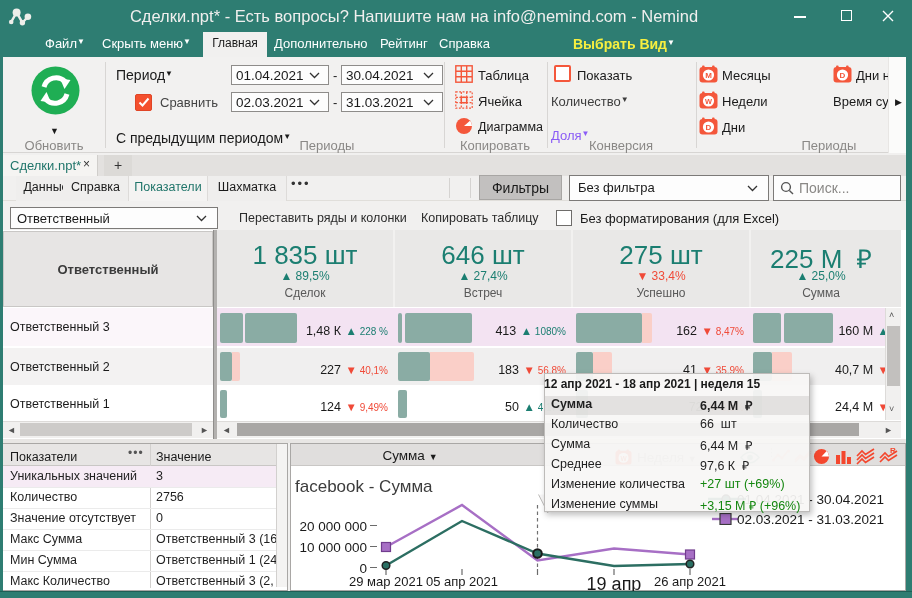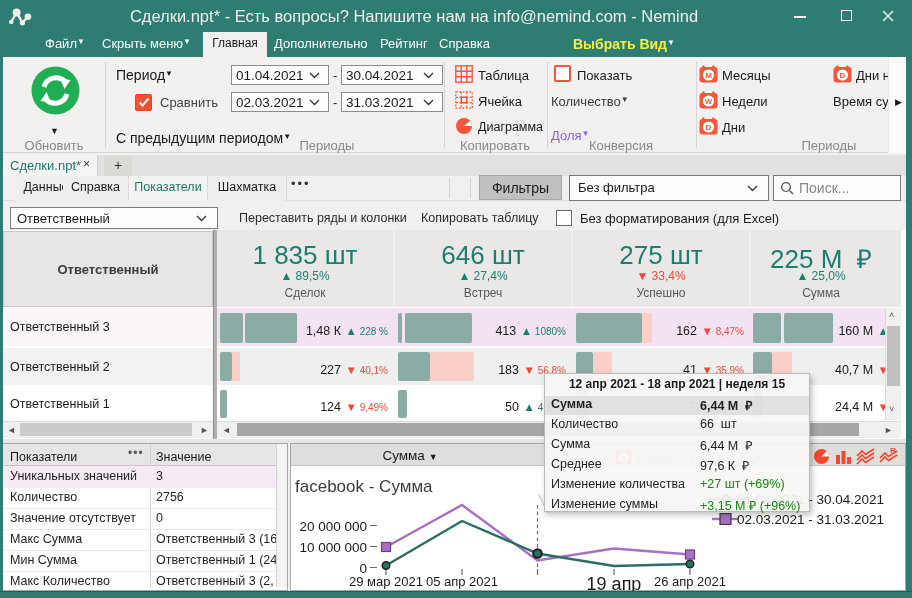--- a/index.html
+++ b/index.html
@@ -397,21 +397,21 @@
 <svg class="abs" style="left:708px;top:513px;" width="38" height="12" viewBox="0 0 38 12">
     <path d="M4 6 H30" stroke="#A76FC5" stroke-width="2.4"></path>
     <rect x="12" y="0.5" width="11" height="11" fill="#A76FC5" stroke="#3a3a3a" stroke-width="1.2"></rect>
   </svg>
 <div class="abs" style="left:737px;top:512px;font-size:13.5px;color:#1a1a1a;">02.03.2021 - 31.03.2021</div>
 <svg class="abs" style="left:536px;top:493px;" width="14" height="21" viewBox="0 0 14 21">
     <path d="M2.5 1.5 L12 20 L8 20 L8 1.5 Z" fill="rgba(247,246,245,0.95)"></path>
     <path d="M2.5 1.5 L12 20" stroke="#bdbbb9" stroke-width="1"></path>
   </svg>
 <div class="abs" style="left:544px;top:373px;width:266px;height:139px;background:rgba(247,246,245,0.93);border:1px solid #bdbbb9;box-shadow:2px 3px 6px rgba(0,0,0,0.25);"></div>
-<div class="abs" style="left:544px;top:377px;width:266px;text-align:center;font-size:12px;font-weight:bold;color:#1a1a1a;">12 апр 2021 - 18 апр 2021 | неделя 15</div>
+<div class="abs" style="left:544px;top:377px;width:266px;font-size:12px;font-weight:bold;color:#1a1a1a;">12 апр 2021 - 18 апр 2021 | неделя 15</div>
 <div class="abs" style="left:545px;top:396px;width:264px;height:19px;background:rgba(210,208,206,0.55);"></div>
 <div class="abs ttrow" style="left:551px;top:397px;font-weight:bold;">Сумма</div>
 <div class="abs ttrow" style="left:700px;top:397px;font-weight:bold;">6,44 М&nbsp;&nbsp;₽</div>
 <div class="abs ttrow" style="left:551px;top:417px;">Количество</div>
 <div class="abs ttrow" style="left:700px;top:417px;">66&nbsp;&nbsp;шт</div>
 <div class="abs ttrow" style="left:551px;top:437px;">Сумма</div>
 <div class="abs ttrow" style="left:700px;top:437px;">6,44 М&nbsp;&nbsp;₽</div>
 <div class="abs ttrow" style="left:551px;top:457px;">Среднее</div>
 <div class="abs ttrow" style="left:700px;top:457px;">97,6 К&nbsp;&nbsp;₽</div>
 <div class="abs ttrow" style="left:551px;top:477px;">Изменение количества</div>

